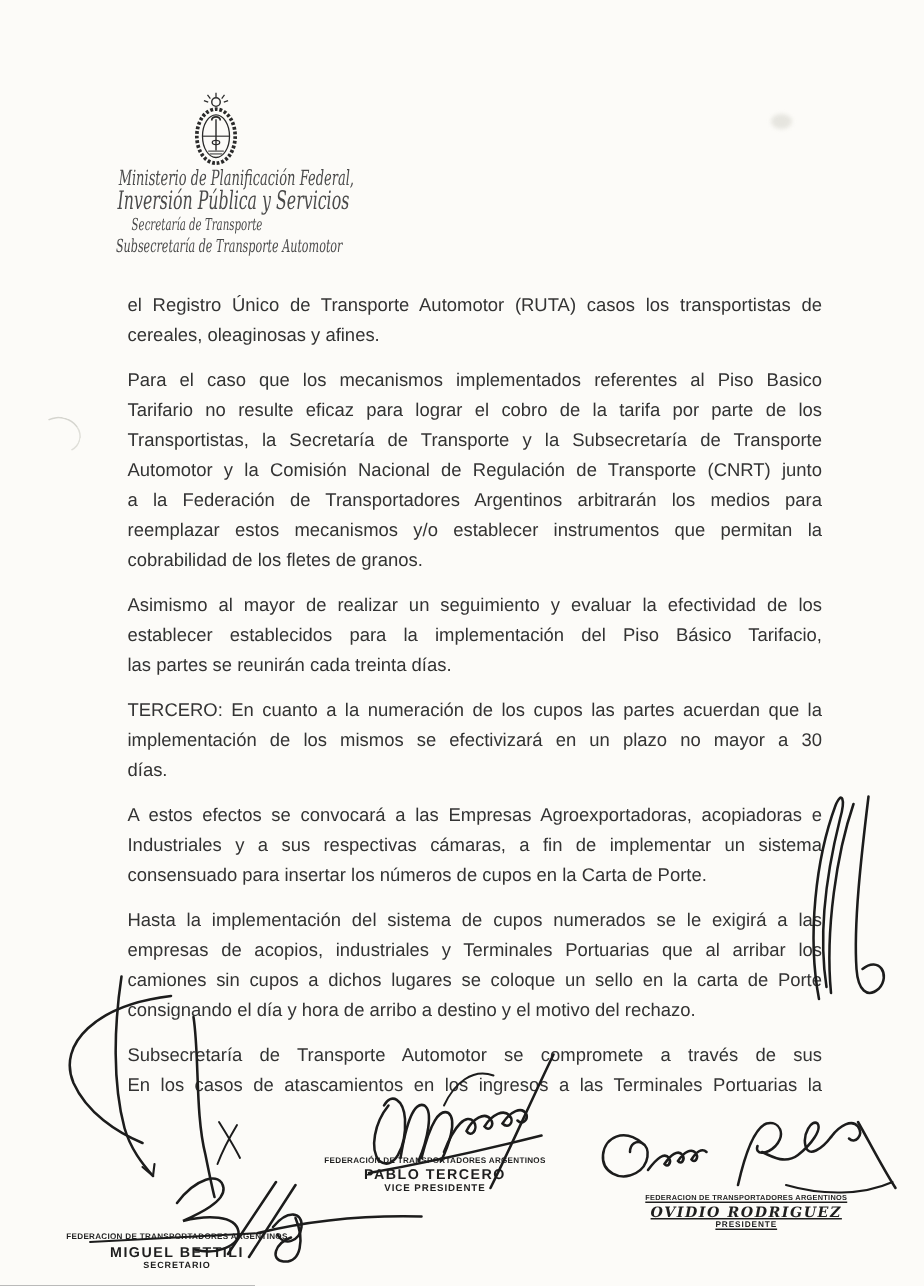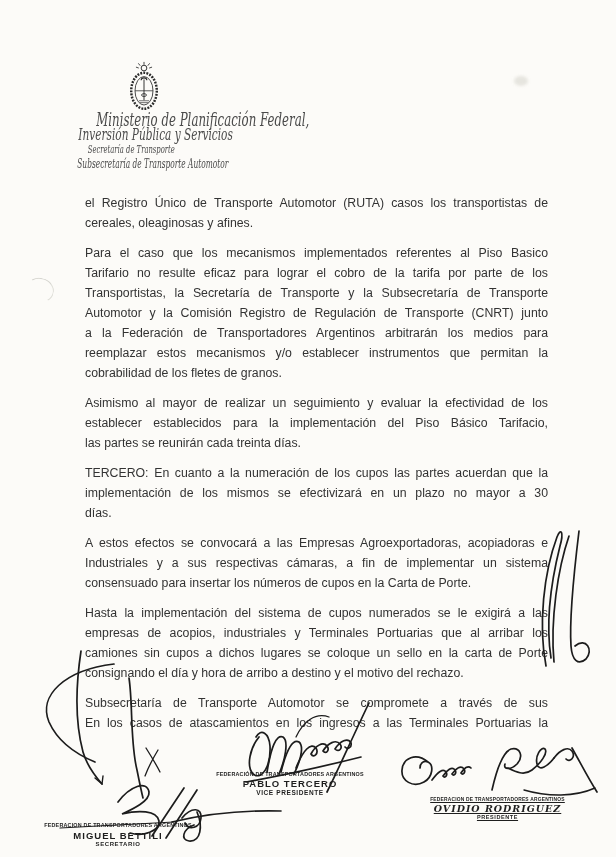--- a/index.html
+++ b/index.html
@@ -7,21 +7,21 @@
     position:relative;width:616px;height:857px;margin:0 auto;
     background:#fcfbf8;overflow:hidden;
     font-family:"Liberation Sans",sans-serif;color:#2f2f2f;
   }
   
   .emblem{position:absolute;left:126px;top:60px;width:36px;height:54px;}
   .ministry{position:absolute;left:31px;top:112px;width:200px;text-align:center;
     font-family:"DejaVu Serif",serif;font-style:italic;color:#4a4a4a;white-space:nowrap;}
   .ministry .mline{line-height:15px;}
   .ministry .mline span{display:inline-block;transform:scaleX(0.62);transform-origin:center;}
-  .ml0{font-size:19px;line-height:18px;}
+  .ml0{font-size:14px;line-height:18px;}
   .ml1{font-size:17px;}
   .ml2{font-size:11px;line-height:13px;}
   .ml3{font-size:12px;line-height:14px;}
   
   .doc-body{position:absolute;left:85px;top:193px;width:463px;}
   .para{margin:0 0 10px 0;}
   .line{height:20px;line-height:20px;font-size:12.3px;letter-spacing:0;
     text-align:justify;text-align-last:justify;white-space:normal;color:#333;}
   .line.last{text-align-last:left;}
   
@@ -86,21 +86,21 @@
 
   <div class="doc-body" id="doc-body">
       <div class="para">
         <div class="line">el Registro Único de Transporte Automotor (RUTA) casos los transportistas de</div>
         <div class="line last">cereales, oleaginosas y afines.</div>
       </div>
       <div class="para">
         <div class="line">Para el caso que los mecanismos implementados referentes al Piso Basico</div>
         <div class="line">Tarifario no resulte eficaz para lograr el cobro de la tarifa por parte de los</div>
         <div class="line">Transportistas, la Secretaría de Transporte y la Subsecretaría de Transporte</div>
-        <div class="line">Automotor y la Comisión Registro de Regulación de Transporte (CNRT) junto</div>
+        <div class="line">Automotor y la Comisión Nacional de Regulación de Transporte (CNRT) junto</div>
         <div class="line">a la Federación de Transportadores Argentinos arbitrarán los medios para</div>
         <div class="line">reemplazar estos mecanismos y/o establecer instrumentos que permitan la</div>
         <div class="line last">cobrabilidad de los fletes de granos.</div>
       </div>
       <div class="para">
         <div class="line">Asimismo al mayor de realizar un seguimiento y evaluar la efectividad de los</div>
         <div class="line">establecer establecidos para la implementación del Piso Básico Tarifacio,</div>
         <div class="line last">las partes se reunirán cada treinta días.</div>
       </div>
       <div class="para">

